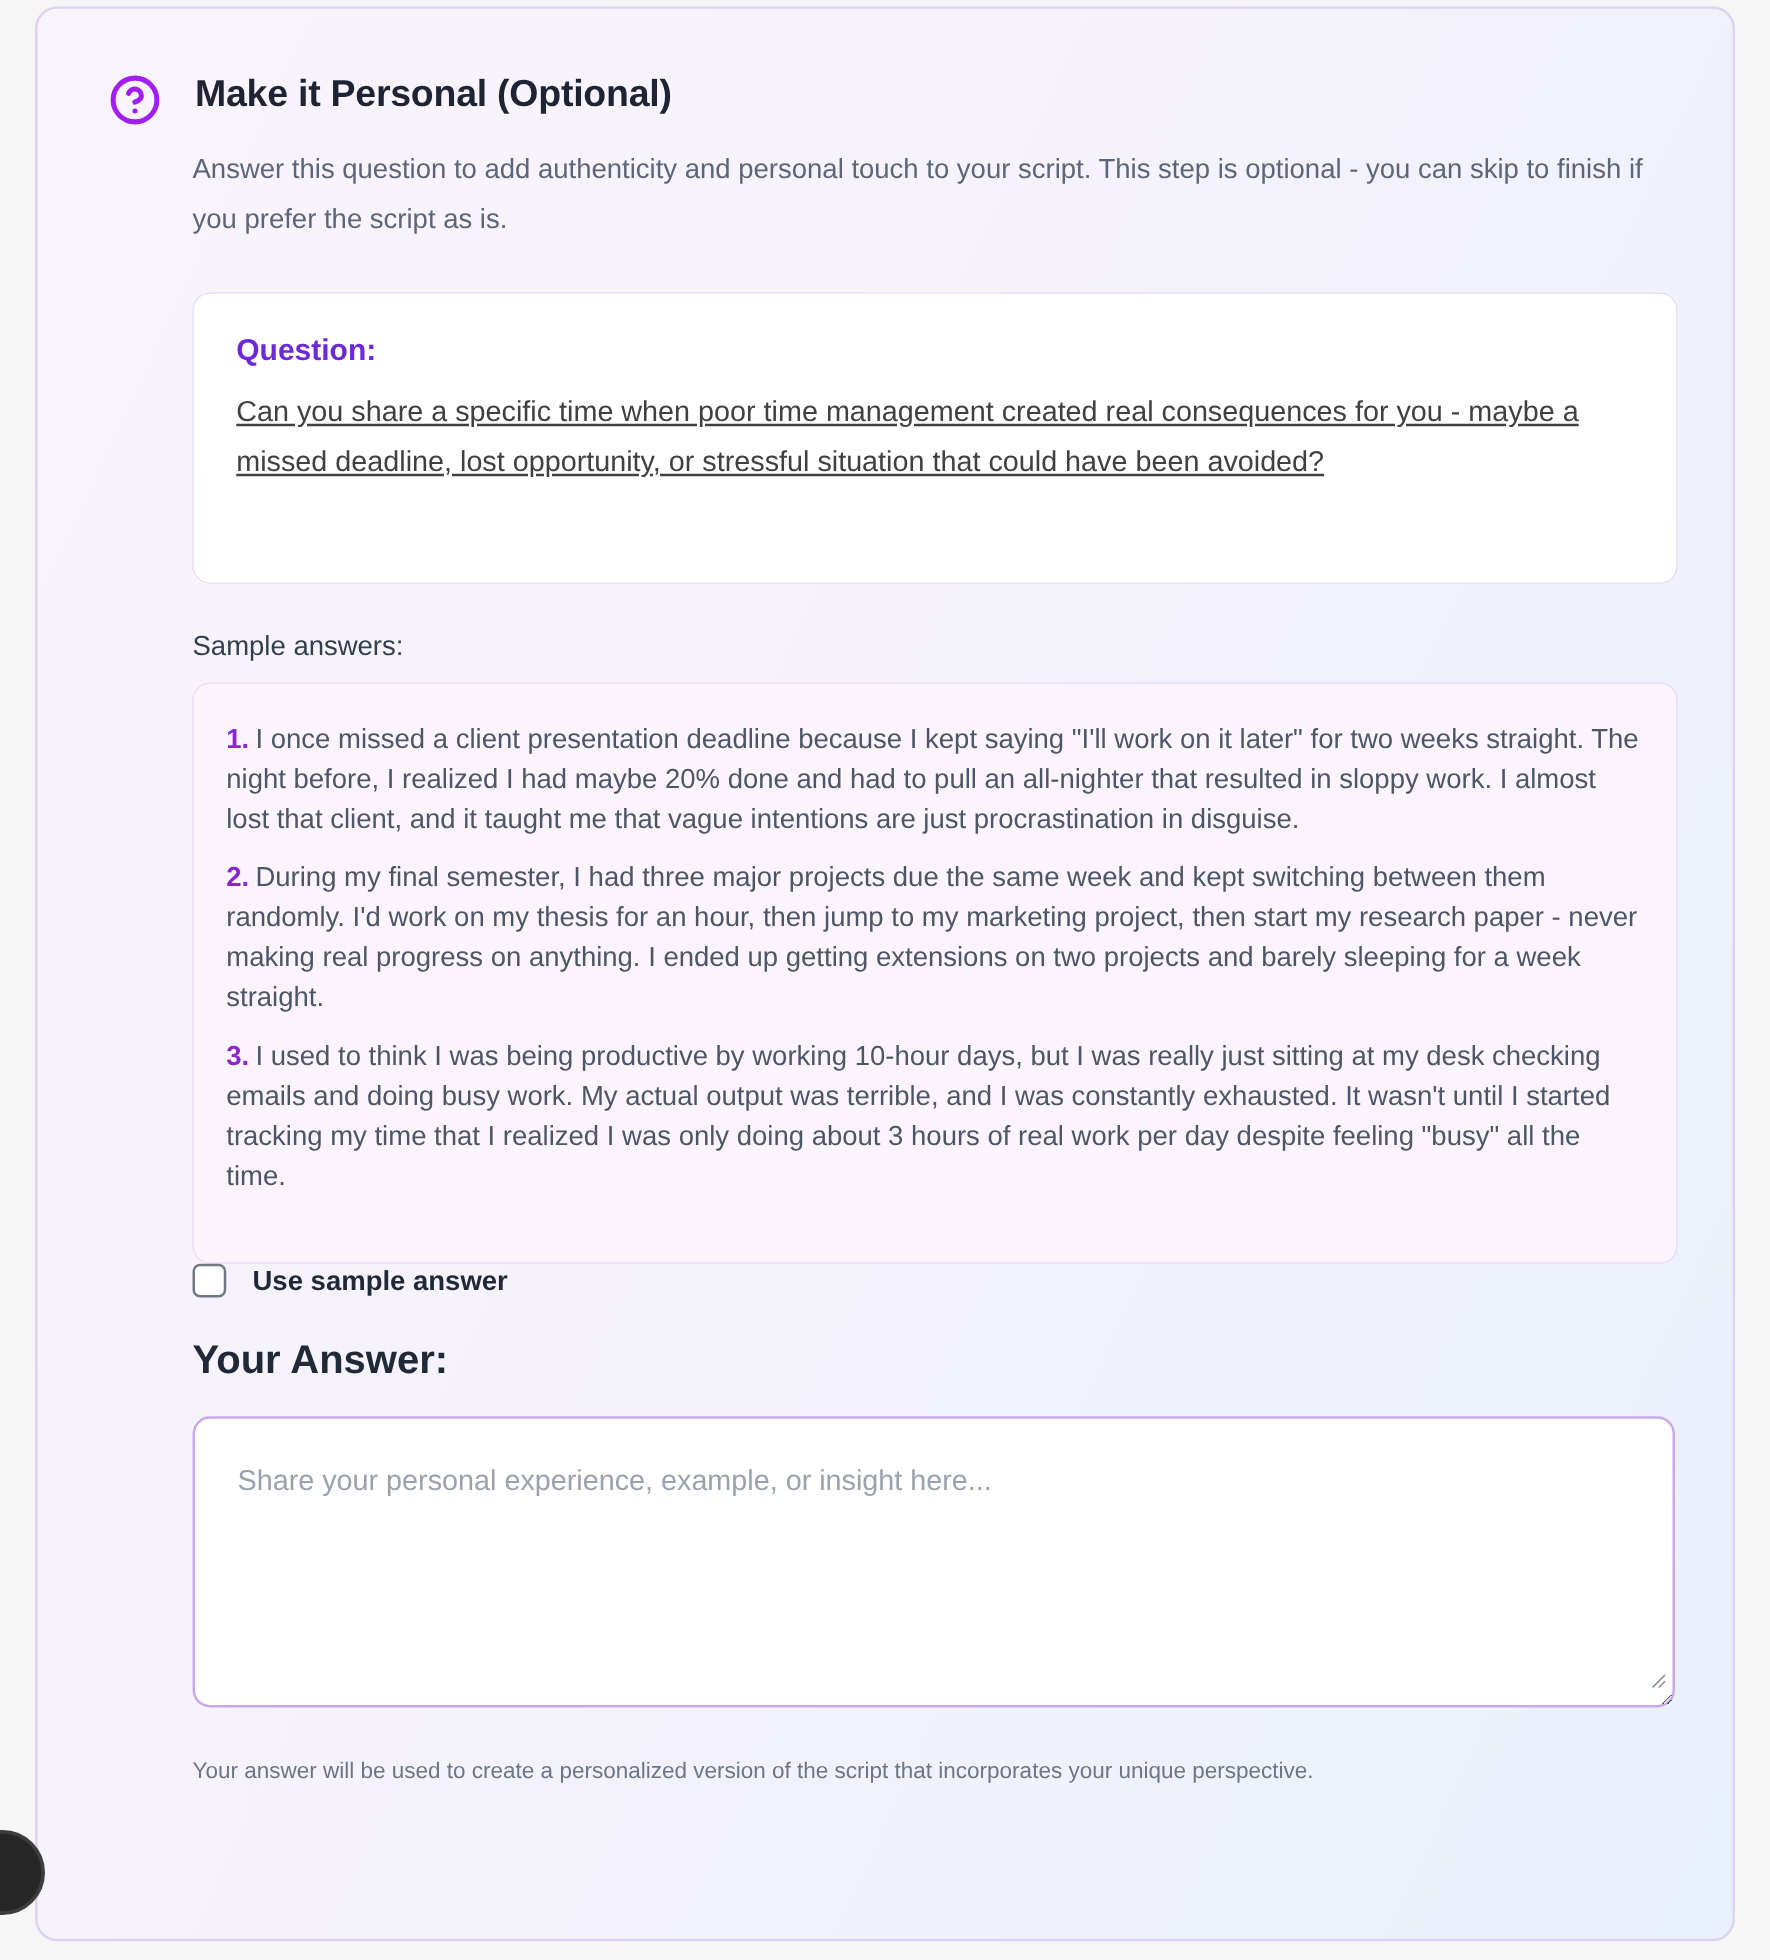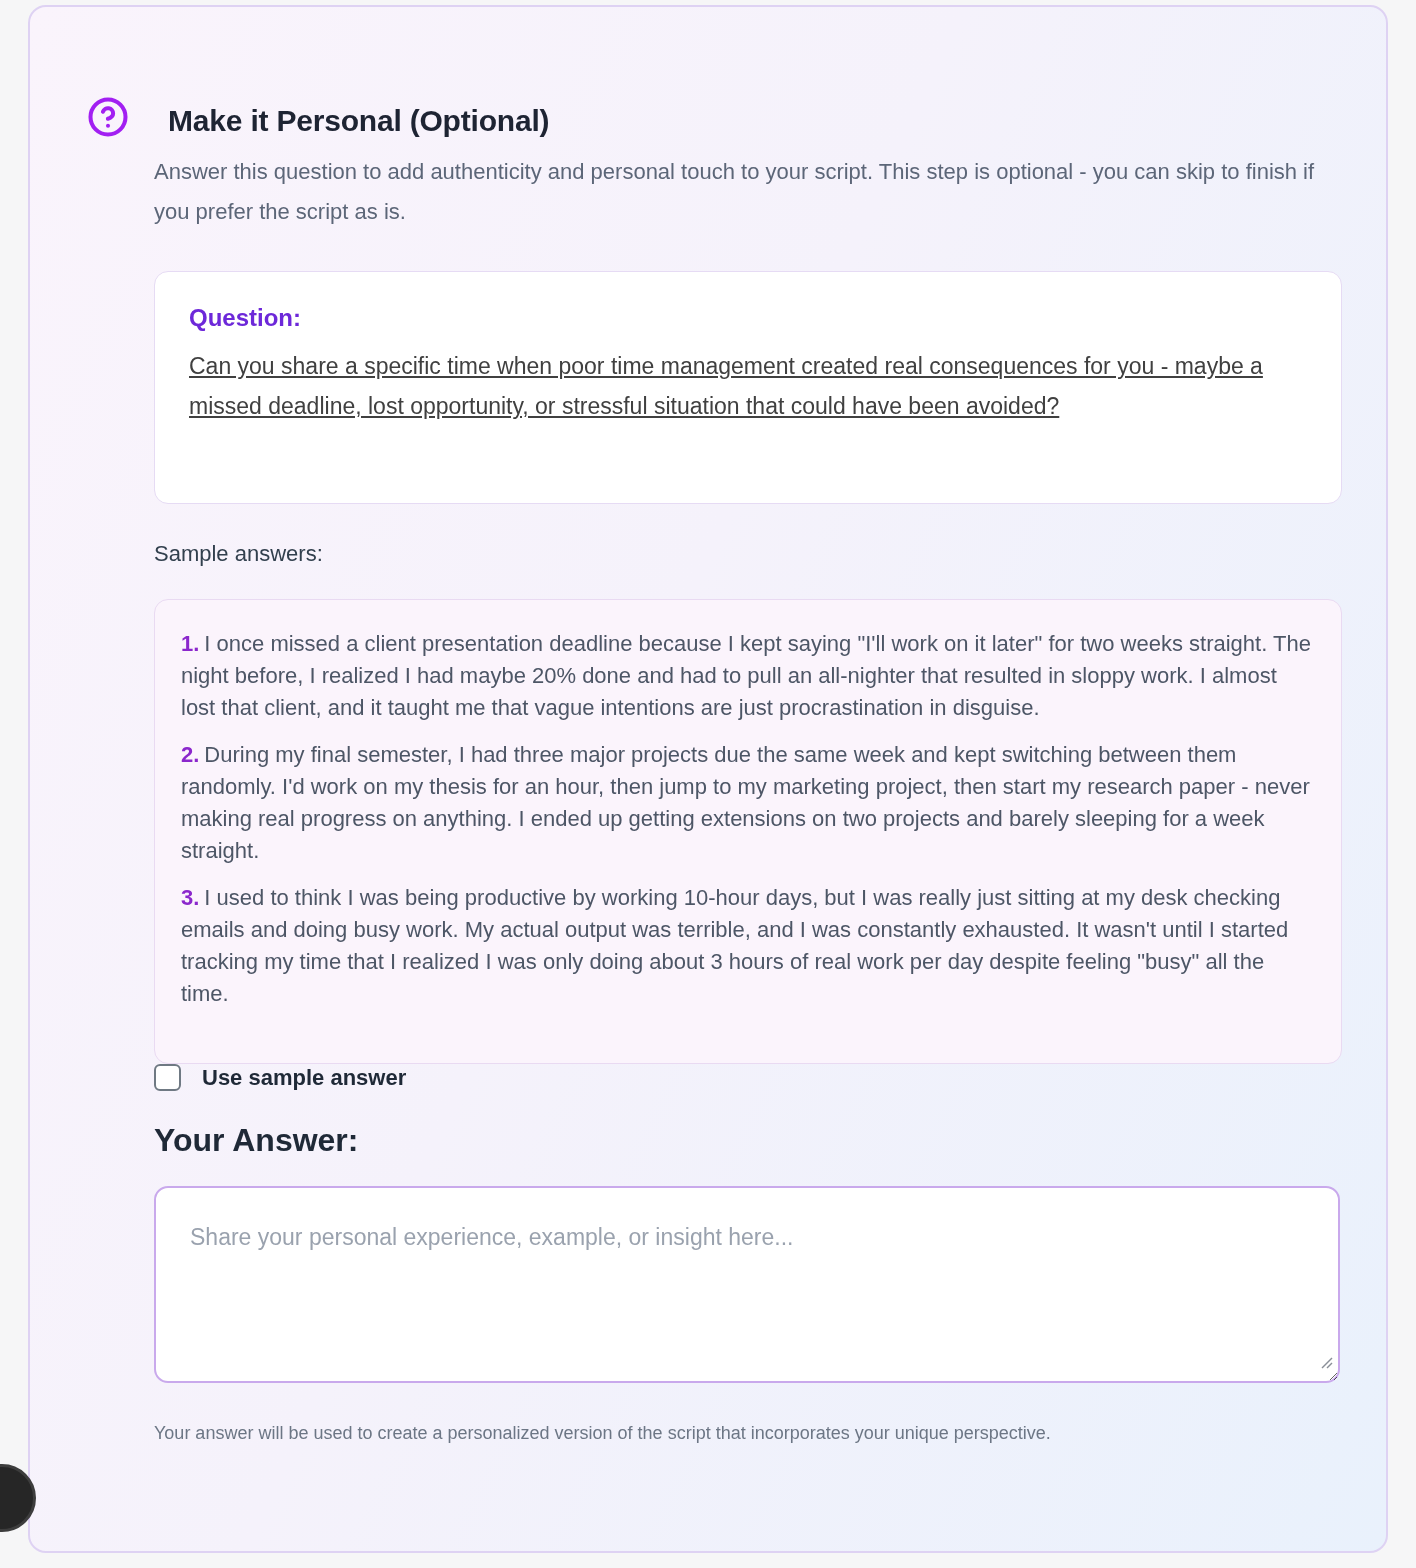--- a/index.html
+++ b/index.html
@@ -17,23 +17,22 @@
     width: 1360px;
     height: 1548px;
     border: 2px solid #ded2f3;
     border-radius: 18px;
     background: linear-gradient(115deg, #faf4fc 0%, #f5f2fb 45%, #e9f1fc 100%);
     padding: 52px 46px 0 57px;
   }
 
   .header-row {
     display: flex;
-    align-items: flex-end;
-    gap: 39px;
-    margin-top: 37px;
+    align-items: flex-start;
+    gap: 27px;
   }
   .help-icon { width: 42px; height: 42px; flex: 0 0 auto; }
   .page-title {
     font-size: 30px;
     font-weight: 700;
     color: #1e2433;
     letter-spacing: -0.2px;
   }
 
   .content { margin-left: 67px; width: 1188px; }
@@ -66,21 +65,21 @@
     text-decoration: underline;
   }
 
   .samples-heading {
     margin-top: 37px;
     font-size: 22px;
     font-weight: 400;
     color: #32404e;
   }
   .samples-box {
-    margin-top: 32px;
+    margin-top: 16px;
     background: #fbf4fc;
     border: 1.5px solid #e9daf2;
     border-radius: 14px;
     padding: 28px 26px 28px 26px;
     min-height: 465px;
   }
   .sample-item {
     font-size: 22px;
     line-height: 32px;
     color: #4d5666;
@@ -118,21 +117,21 @@
     margin-top: 31px;
     font-size: 32px;
     font-weight: 700;
     color: #1f2937;
   }
 
   .textarea-wrap { position: relative; margin-top: 27px; }
   .answer-textarea {
     display: block;
     width: 1186px;
-    height: 197px;
+    height: 233px;
     background: #ffffff;
     border: 2.5px solid #c9a9ec;
     border-radius: 14px;
     padding: 36px 34px;
     font-family: "Liberation Sans", sans-serif;
     font-size: 23px;
     color: #6d28d9;
     resize: vertical;
     outline: none;
   }

